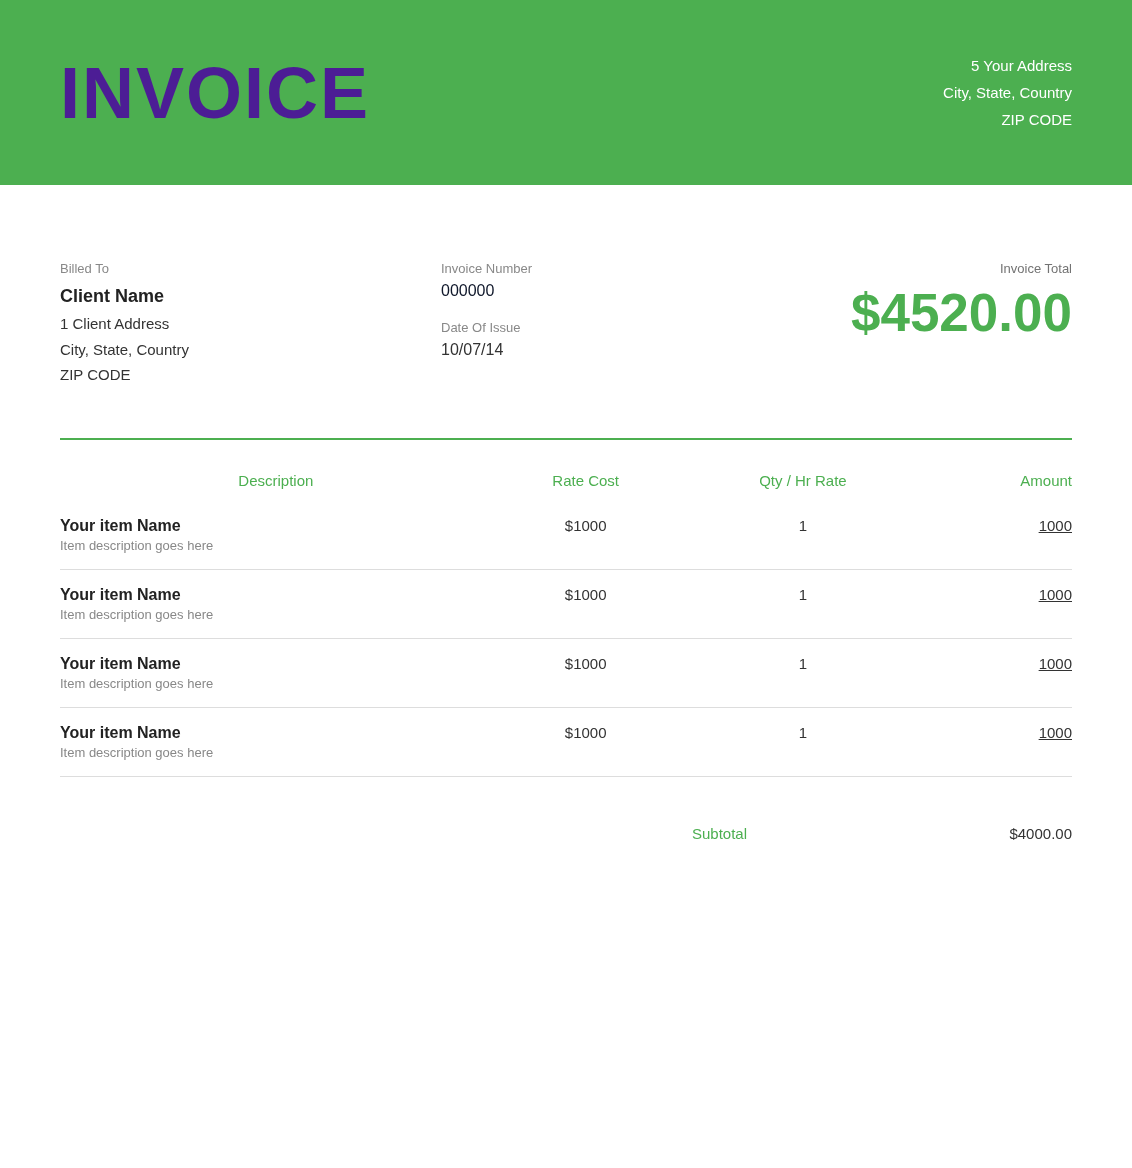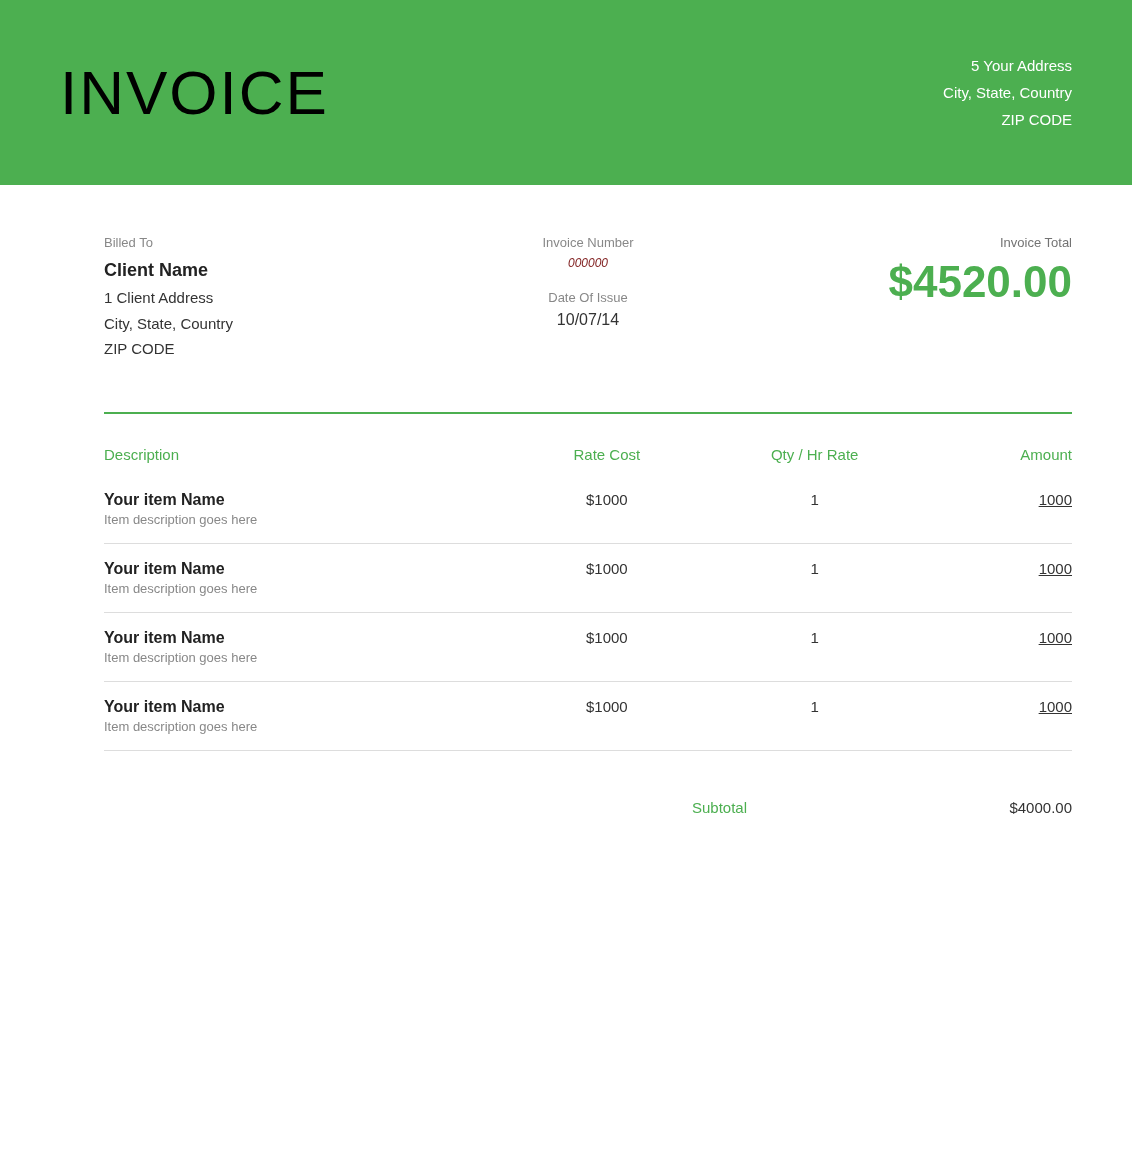--- a/index.html
+++ b/index.html
@@ -29,44 +29,43 @@
     .invoice-header {
       background-color: #4caf50;
       padding: 40px 60px;
       display: flex;
       justify-content: space-between;
       align-items: center;
       min-height: 185px;
     }
 
     .invoice-title {
-      color: #000000;
-      font-size: 62px;
-      font-weight: normal;
+      color: #4c1d95;
+      font-size: 72px;
+      font-weight: bold;
       letter-spacing: 2px;
     }
 
     .header-contact {
       text-align: center;
       color: #ffffff;
       line-height: 1.8;
       font-size: 15px;
     }
 
     .header-address {
       text-align: right;
       color: #ffffff;
       line-height: 1.8;
       font-size: 15px;
     }
 
     
     .invoice-body {
-      padding: 50px 60px;
-      margin-left: 44px;
+      padding: 76px 60px;
     }
 
     
     .billing-section {
       display: flex;
       justify-content: space-between;
       margin-bottom: 50px;
     }
 
     .billed-to-block {
@@ -87,34 +86,32 @@
     }
 
     .client-address-line {
       font-size: 15px;
       color: #333333;
       line-height: 1.7;
     }
 
     .invoice-details-block {
       flex: 0 0 250px;
-      text-align: center;
     }
 
     .invoice-number-label {
       font-size: 13px;
       color: #888888;
       margin-bottom: 6px;
     }
 
     .invoice-number-value {
-      font-size: 12px;
-      color: #7f1d1d;
+      font-size: 16px;
+      color: #0f172a;
       margin-bottom: 20px;
-      font-style: italic;
     }
 
     .date-label {
       font-size: 13px;
       color: #888888;
       margin-bottom: 6px;
     }
 
     .date-value {
       font-size: 16px;
@@ -126,21 +123,21 @@
       text-align: right;
     }
 
     .invoice-total-label {
       font-size: 13px;
       color: #737373;
       margin-bottom: 8px;
     }
 
     .invoice-total-amount {
-      font-size: 44px;
+      font-size: 53px;
       font-weight: bold;
       color: #4caf50;
       line-height: 1.1;
     }
 
     
     .section-divider {
       border: none;
       border-top: 2px solid #4caf50;
       margin-bottom: 20px;
@@ -154,21 +151,21 @@
 
     .invoice-table thead tr {
       border-bottom: none;
     }
 
     .invoice-table th {
       font-size: 15px;
       color: #4caf50;
       font-weight: normal;
       padding: 12px 0;
-      text-align: left;
+      text-align: center;
     }
 
     .invoice-table th.col-unit-cost,
     .invoice-table th.col-qty,
     .invoice-table th.col-amount {
       text-align: center;
     }
 
     .invoice-table th.col-amount {
       text-align: right;

